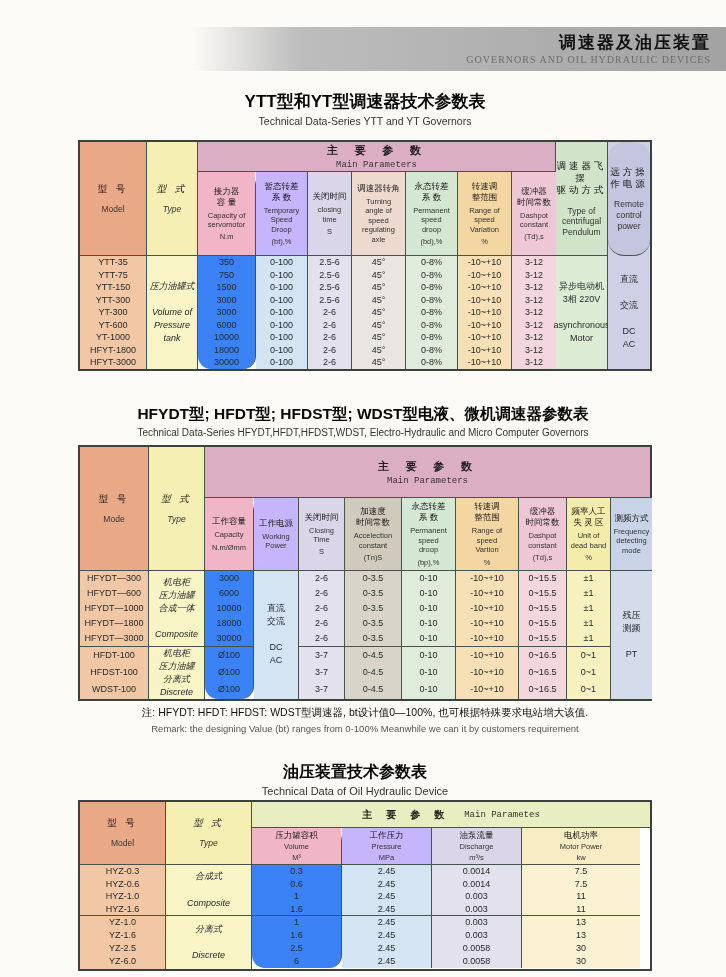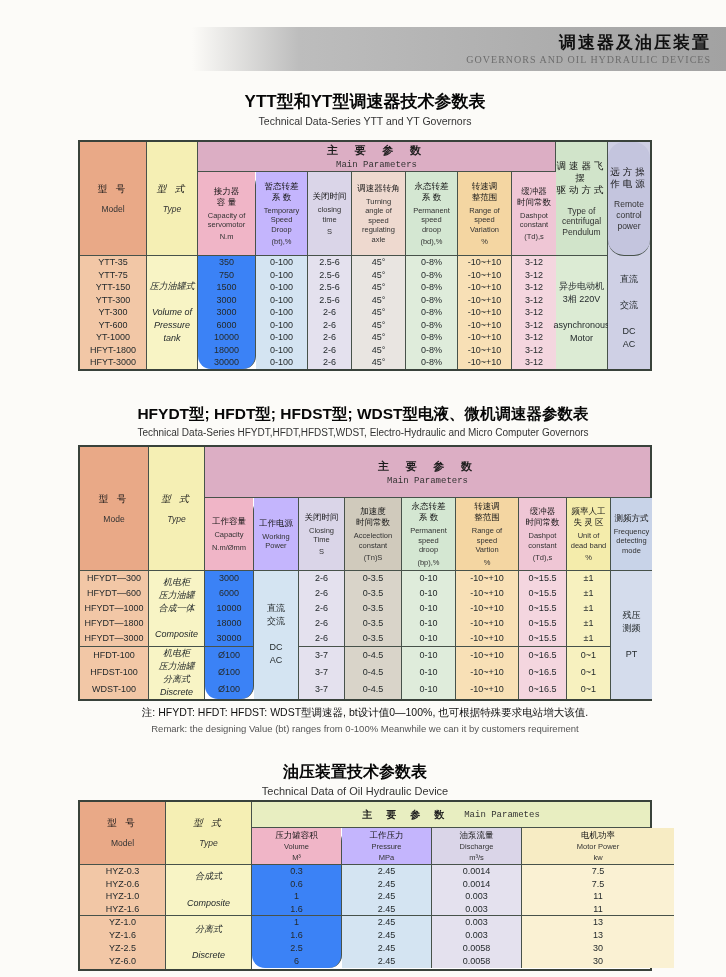--- a/index.html
+++ b/index.html
@@ -617,21 +617,21 @@
               <div class="cell">0.003</div>
               <div class="cell">0.003</div>
             </div>
           <div class="cells g2">
               <div class="cell">0.003</div>
               <div class="cell">0.003</div>
               <div class="cell">0.0058</div>
               <div class="cell">0.0058</div>
             </div>
         </div>
-        <div class="col creamc" style="width:152px">
+        <div class="col creamc" style="width:118px">
           <div class="hcell sub">
             <div class="h-cn">电机功率</div>
             <div class="h-en">Motor  Power</div>
             <div class="h-u">kw</div>
           </div>
           <div class="cells">
               <div class="cell">7.5</div>
               <div class="cell">7.5</div>
               <div class="cell">11</div>
               <div class="cell">11</div>

